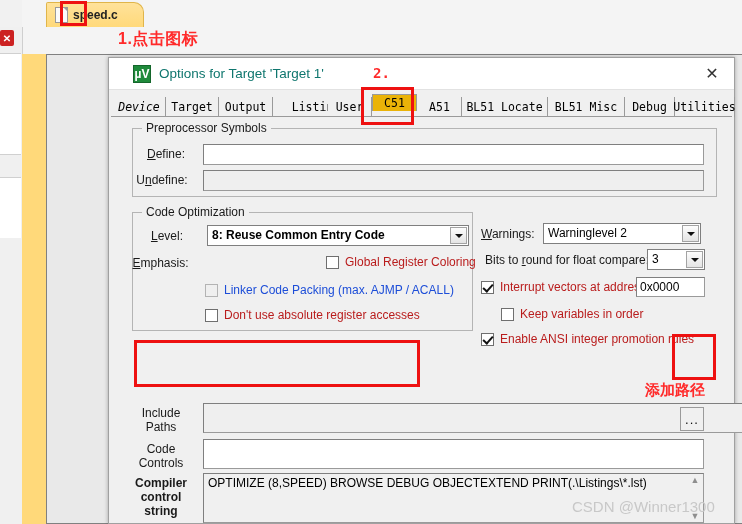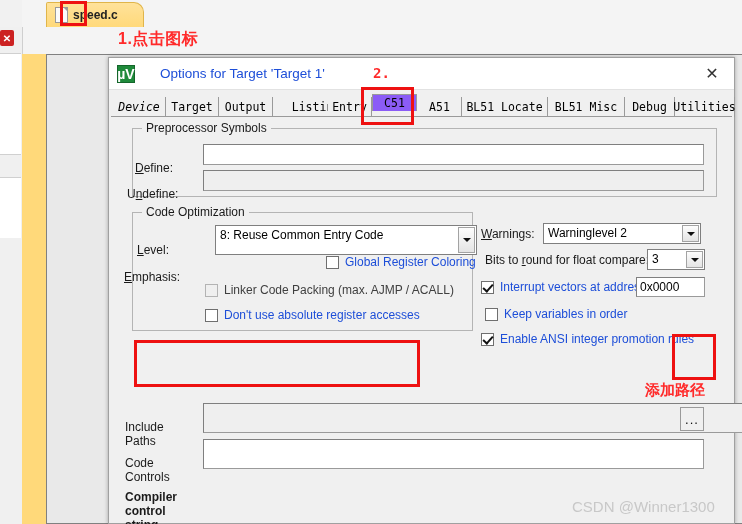--- a/index.html
+++ b/index.html
@@ -100,26 +100,27 @@
     box-sizing: border-box;
   }
   .dlg-title {
     position: relative; height: 31px; background: #ffffff;
     display: flex; align-items: center; padding-left: 8px;
     border-bottom: 1px solid #e2e2e2;
   }
   .keil-ico {
     width: 16px; height: 16px; flex: none;
     background: #1f8a3b; border: 1px solid #14662b;
-    color: #ffffff; font-size: 14px; font-weight: bold;
+    color: #ffffff; font-size: 12px; font-weight: bold;
     display: flex; align-items: center; justify-content: center;
     line-height: 1;
+    margin-left: 16px;
   }
   .dlg-title .t {
-    margin-left: 25px; font-size: 13.5px; color: #1d4ed8;
+    margin-left: 8px; font-size: 13.5px; color: #0f766e;
   }
   .dlg-close {
     position: absolute; right: 0; top: 0; width: 44px; height: 31px;
     display: flex; align-items: center; justify-content: center;
     font-size: 16px; color: #333;
   }
 
   
   .tabrow {
     position: relative; height: 24px; margin: 3px 0 0 2px;
@@ -127,21 +128,21 @@
   }
   .tab {
     position: absolute; top: 4px; height: 20px;
     display: flex; align-items: center; justify-content: center;
     font-size: 11.5px; color: #000;
     background: #f0f0f0;
     border-right: 1px solid #9a9a9a;
     box-sizing: border-box; padding: 0 3px;
   }
   .tab.sel {
-    top: 1px; height: 17px; background: #8b5cf6;
+    top: 1px; height: 17px; background: #eab308;
     border: 1px solid #9a9a9a; border-bottom: none;
   }
   .tabrow:after {
     content: ""; position: absolute; left: 0; right: 2px; bottom: 0;
     height: 1px; background: #9a9a9a;
   }
   .hl-c51 {
     position: absolute; left: 250px; top: -6px; width: 53px; height: 38px;
     border: 3px solid #ee1111; box-sizing: border-box; z-index: 20;
   }
@@ -159,21 +160,21 @@
   .group {
     position: absolute; border: 1px solid #b4b4b4;
   }
   .group > legend, .grp-title {
     position: absolute; top: -8px; left: 9px; background: #f0f0f0;
     padding: 0 4px; font-size: 12px; color: #1a1a1a;
   }
 
   .lbl { position: absolute; font-size: 12px; color: #1a1a1a; }
   .lbl u { text-decoration: underline; }
-  .lbl.right { text-align: left; margin-top: 14px; }
+  .lbl.right { text-align: center; }
 
   .field {
     position: absolute; background: #ffffff;
     border: 1px solid #9a9a9a; border-top-color: #7f7f7f; border-left-color: #7f7f7f;
     box-sizing: border-box;
     font-size: 12px; color: #000;
     padding: 1px 3px; line-height: 17px; overflow: hidden; white-space: nowrap;
   }
   .field.dim { background: #efefef; }
 
@@ -199,22 +200,22 @@
     width: 13px; height: 13px; background: #ffffff;
     border: 1px solid #6f6f6f; box-sizing: border-box; flex: none;
     position: relative;
   }
   .cbox.checked:after {
     content: ""; position: absolute; left: 3px; top: 0px;
     width: 4px; height: 8px; border: solid #111;
     border-width: 0 2px 2px 0; transform: rotate(42deg);
   }
   .cbox.dis { background: #efefef; border-color: #b3b3b3; }
-  .cb .cl { font-size: 12px; color: #1d4ed8; white-space: nowrap; }
-  .cb .cl.dis { color: #404040; }
+  .cb .cl { font-size: 12px; color: #b91c1c; white-space: nowrap; }
+  .cb .cl.dis { color: #1d4ed8; }
 
   .textarea {
     position: absolute; background: #f0f0f0;
     border: 1px solid #9a9a9a; border-top-color: #7f7f7f; border-left-color: #7f7f7f;
     box-sizing: border-box; font-size: 12px; color: #000;
     padding: 2px 4px; overflow: hidden; line-height: 15px;
   }
   .sbar {
     position: absolute; right: 1px; top: 1px; bottom: 1px; width: 14px;
     background: #f0f0f0; display: flex; flex-direction: column;
@@ -327,21 +328,21 @@
       <span class="keil-ico">µV</span>
       <span class="t">Options for Target 'Target 1'</span>
       <span class="dlg-close">✕</span>
     </div>
 
     <div class="tabrow">
       <div class="tab" style="left:2px;   width:53px;font-style:italic;">Device</div>
       <div class="tab" style="left:55px;  width:53px;">Target</div>
       <div class="tab" style="left:108px; width:54px;">Output</div>
       <div class="tab" style="left:162px; width:55px;margin-left:16px;">Listing</div>
-      <div class="tab" style="left:217px; width:44px;">Entry</div>
+      <div class="tab" style="left:217px; width:44px;">User</div>
       <div class="tab sel" style="left:261px; width:45px;">C51</div>
       <div class="tab" style="left:307px; width:44px;">A51</div>
       <div class="tab" style="left:351px; width:86px;">BL51 Locate</div>
       <div class="tab" style="left:437px; width:77px;">BL51 Misc</div>
       <div class="tab" style="left:514px; width:50px;">Debug</div>
       <div class="tab" style="left:564px; width:60px;">Utilities</div>
       <div class="hl-c51"></div>
       <div class="annot-step2">2.</div>
     </div>
 
@@ -352,21 +353,21 @@
       </div>
       <div class="lbl right" style="left:24px; top:30px; width:62px;"><u>D</u>efine:</div>
       <div class="field" style="left:92px; top:27px; width:501px; height:21px;"></div>
       <div class="lbl right" style="left:16px; top:56px; width:70px;">U<u>n</u>define:</div>
       <div class="field dim" style="left:92px; top:53px; width:501px; height:21px;"></div>
 
       <div class="group" style="left:21px; top:95px; width:339px; height:117px;">
         <span class="grp-title">Code Optimization</span>
       </div>
       <div class="lbl right" style="left:26px; top:112px; width:60px;"><u>L</u>evel:</div>
-      <div class="combo" style="left:104px; top:108px; width:262px; height:30px;">
+      <div class="combo" style="left:96px; top:108px; width:262px; height:21px;font-weight:bold;">
         <span>8: Reuse Common Entry Code</span>
         <span class="arrow">
             <i class="caret"></i>
           </span>
       </div>
       <div class="lbl right" style="left:13px; top:139px; width:73px;"><u>E</u>mphasis:</div>
       <div class="cb" style="left:215px; top:138px;">
         <span class="cbox"></span>
         <span class="cl">Global Register Coloring</span>
       </div>
@@ -391,21 +392,21 @@
         <span>3</span>
         <span class="arrow">
             <i class="caret"></i>
           </span>
       </div>
       <div class="cb" style="left:370px; top:163px;">
         <span class="cbox checked"></span>
         <span class="cl">Interrupt vectors at address:</span>
       </div>
       <div class="field" style="left:525px; top:160px; width:69px; height:20px;">0x0000</div>
-      <div class="cb" style="left:374px; top:190px;">
+      <div class="cb" style="left:390px; top:190px;">
         <span class="cbox"></span>
         <span class="cl">Keep variables in order</span>
       </div>
       <div class="cb" style="left:370px; top:215px;">
         <span class="cbox checked"></span>
         <span class="cl">Enable ANSI integer promotion rules</span>
       </div>
 
       <div class="lbl right" style="left:14px; top:289px; width:72px; line-height:14px;">
         <span>Include</span><br>
@@ -418,20 +419,27 @@
         <span>Code</span><br>
         <span>Controls</span>
       </div>
       <div class="field" style="left:92px; top:322px; width:501px; height:30px;"></div>
 
       <div class="lbl right" style="left:14px; top:359px; width:72px; line-height:14px;font-weight:bold;">
         <span>Compiler</span><br>
         <span>control</span><br>
         <span>string</span>
       </div>
+      <div class="textarea" style="left:92px; top:356px; width:501px; height:50px;">
+        <span>OPTIMIZE (8,SPEED) BROWSE DEBUG OBJECTEXTEND PRINT(.\Listings\*.lst)</span>
+        <span class="sbar">
+          <span>▲</span>
+          <span>▼</span>
+        </span>
+      </div>
 
     </div>
   </div>
 
   <div class="hl-box" style="left:134px; top:340px; width:286px; height:47px;"></div>
   <div class="hl-box" style="left:672px; top:334px; width:44px; height:46px;"></div>
   <div class="annot-cn" style="left:622px; top:381px;margin-left:23px;">添加路径</div>
 
   <div class="watermark">CSDN @Winner1300</div>
 </div>

